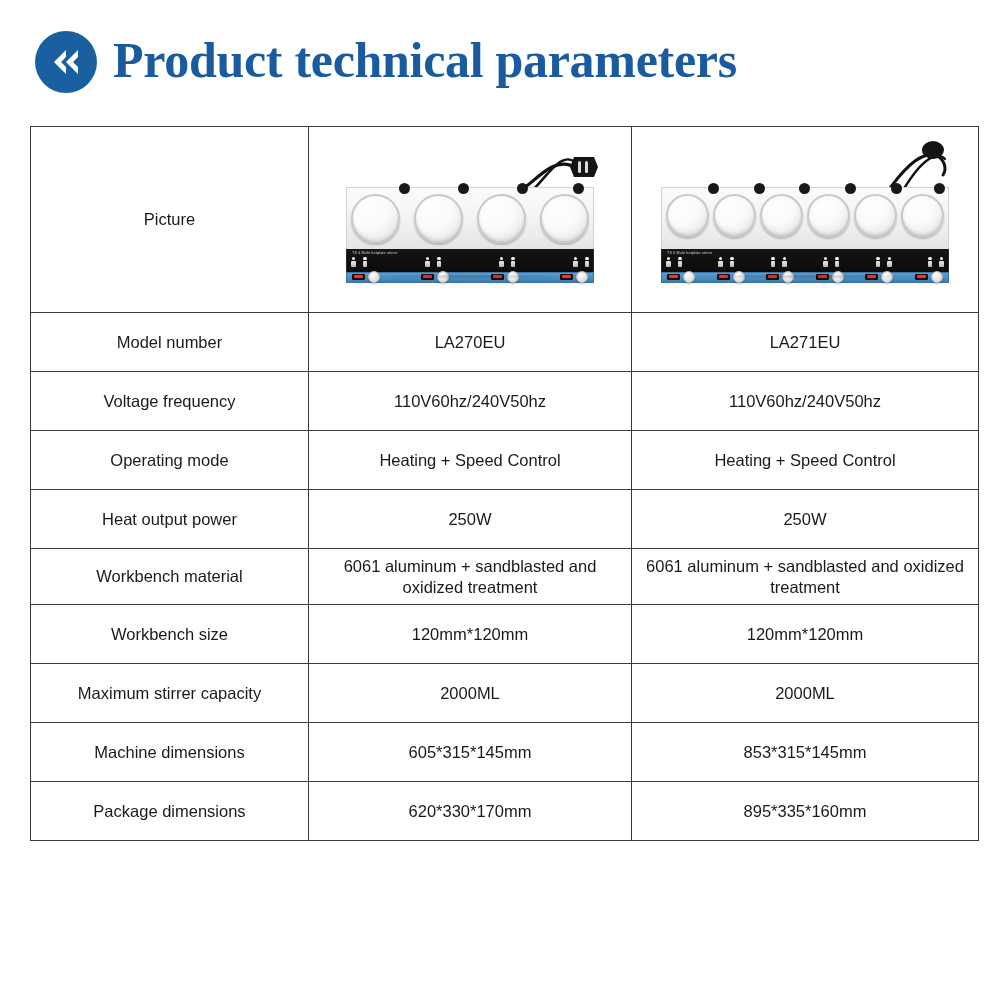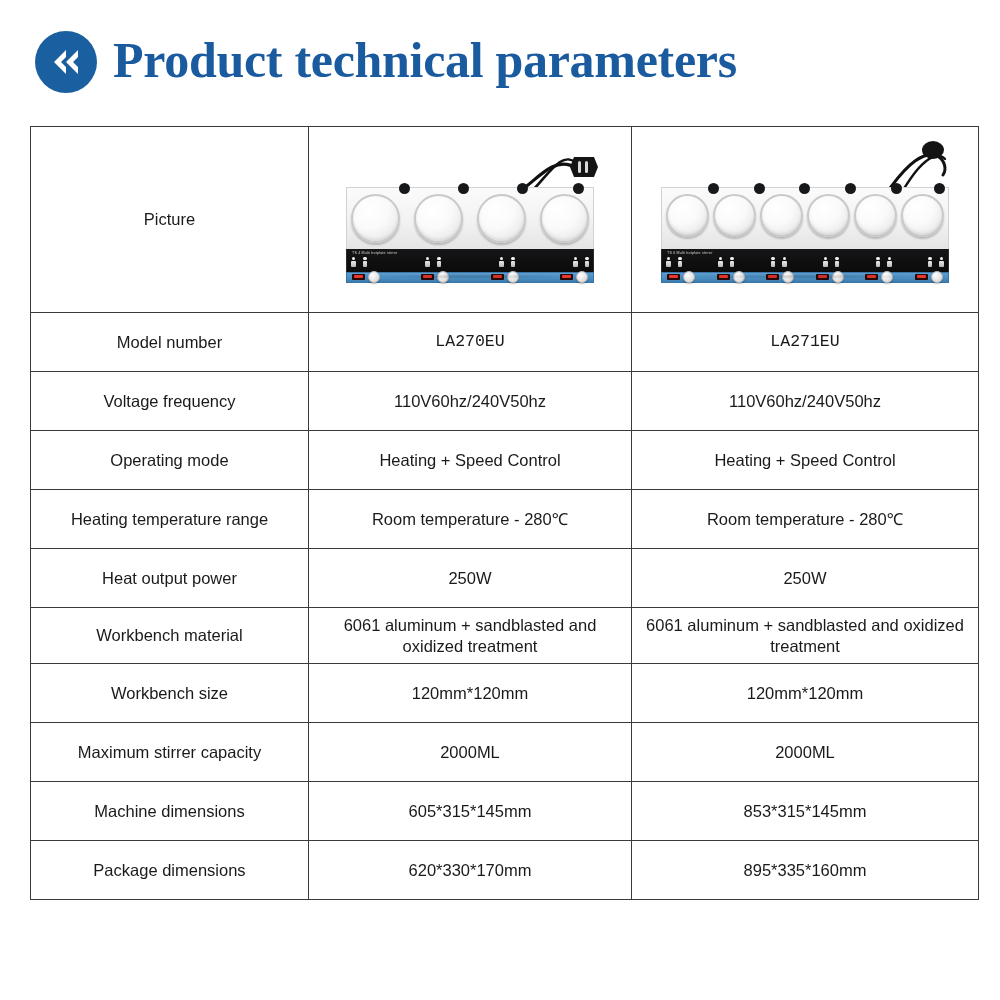--- a/index.html
+++ b/index.html
@@ -68,21 +68,21 @@
   }
   .col-label { width: 278px; }
   .col-a { width: 323px; }
   .col-b { width: 347px; }
 
   .row-picture td { height: 186px; padding: 0; }
   .row-spec td { height: 59px; }
   .row-spec.tall td { height: 56px; }
 
   .label-picture { font-size: 21px; }
-  .val-model { font-size: 19px; font-family: Liberation Mono, monospace; }
+  .val-model { font-size: 19px; }
 
   .pic-cell { position: relative; overflow: hidden; }
 
   
   .device {
     position: absolute;
     left: 50%;
     top: 50%;
     transform: translate(-50%, -50%);
   }
@@ -501,25 +501,20 @@
       <td>Voltage frequency</td>
       <td>110V60hz/240V50hz</td>
       <td>110V60hz/240V50hz</td>
     </tr>
     <tr class="row-spec">
       <td>Operating mode</td>
       <td>Heating + Speed Control</td>
       <td>Heating + Speed Control</td>
     </tr>
     <tr class="row-spec">
-      <td>Heating temperature range</td>
-      <td>Room temperature - 280℃</td>
-      <td>Room temperature - 280℃</td>
-    </tr>
-    <tr class="row-spec">
       <td>Heat output power</td>
       <td>250W</td>
       <td>250W</td>
     </tr>
     <tr class="row-spec tall">
       <td>Workbench material</td>
       <td>6061 aluminum + sandblasted and oxidized treatment</td>
       <td>6061 aluminum + sandblasted and oxidized treatment</td>
     </tr>
     <tr class="row-spec">

